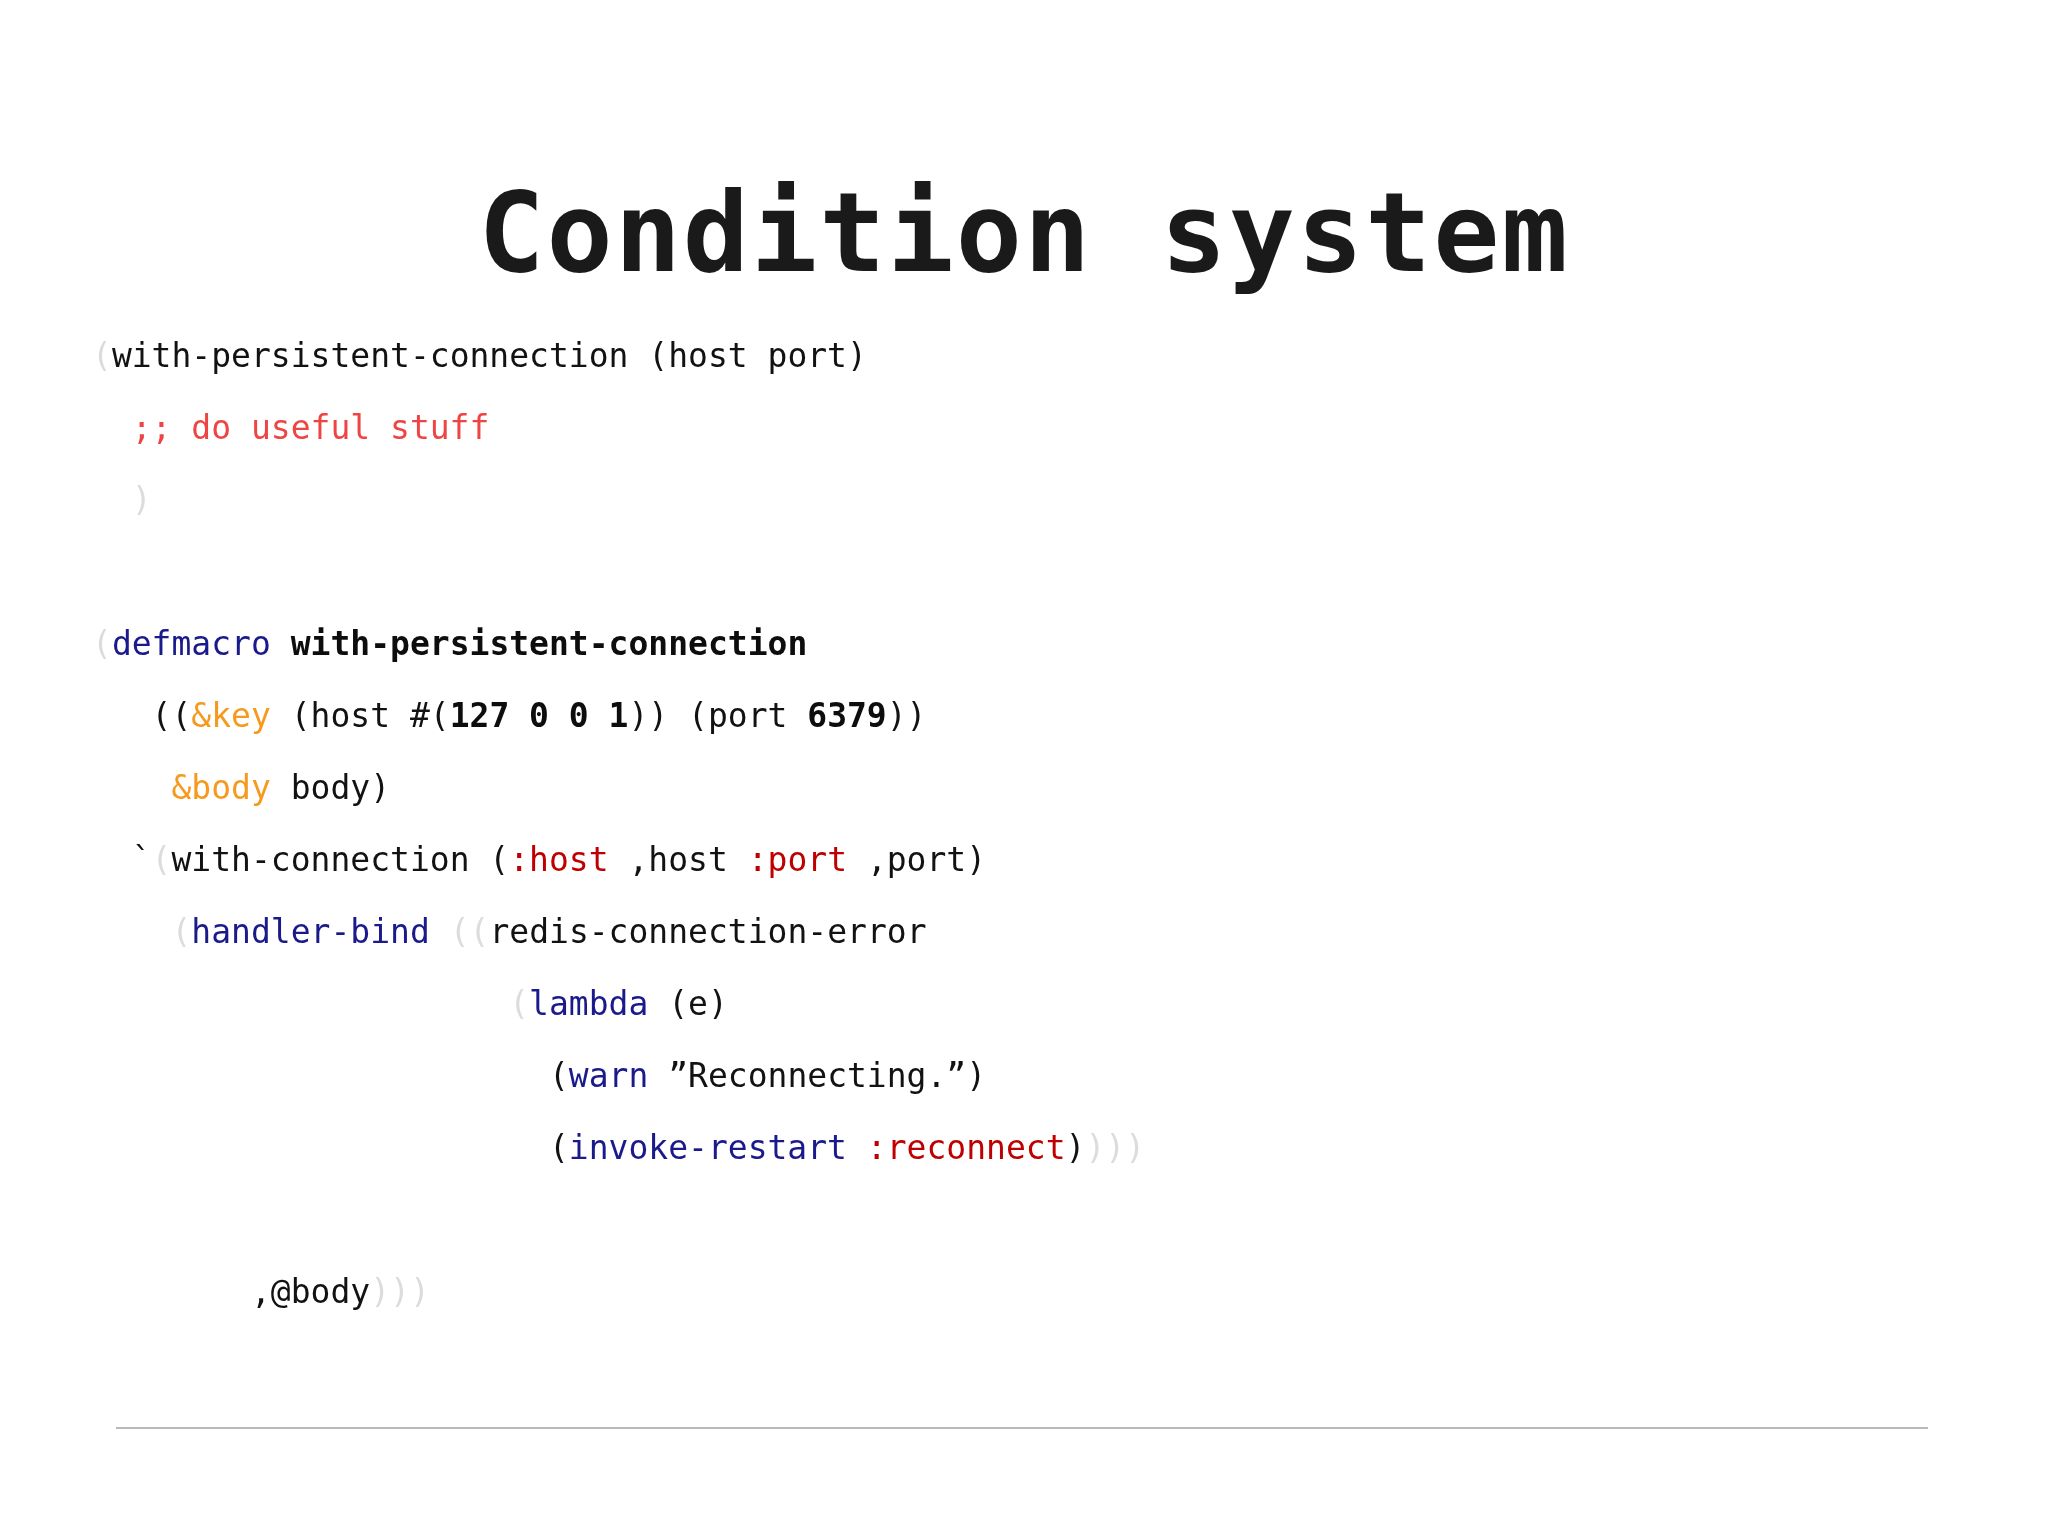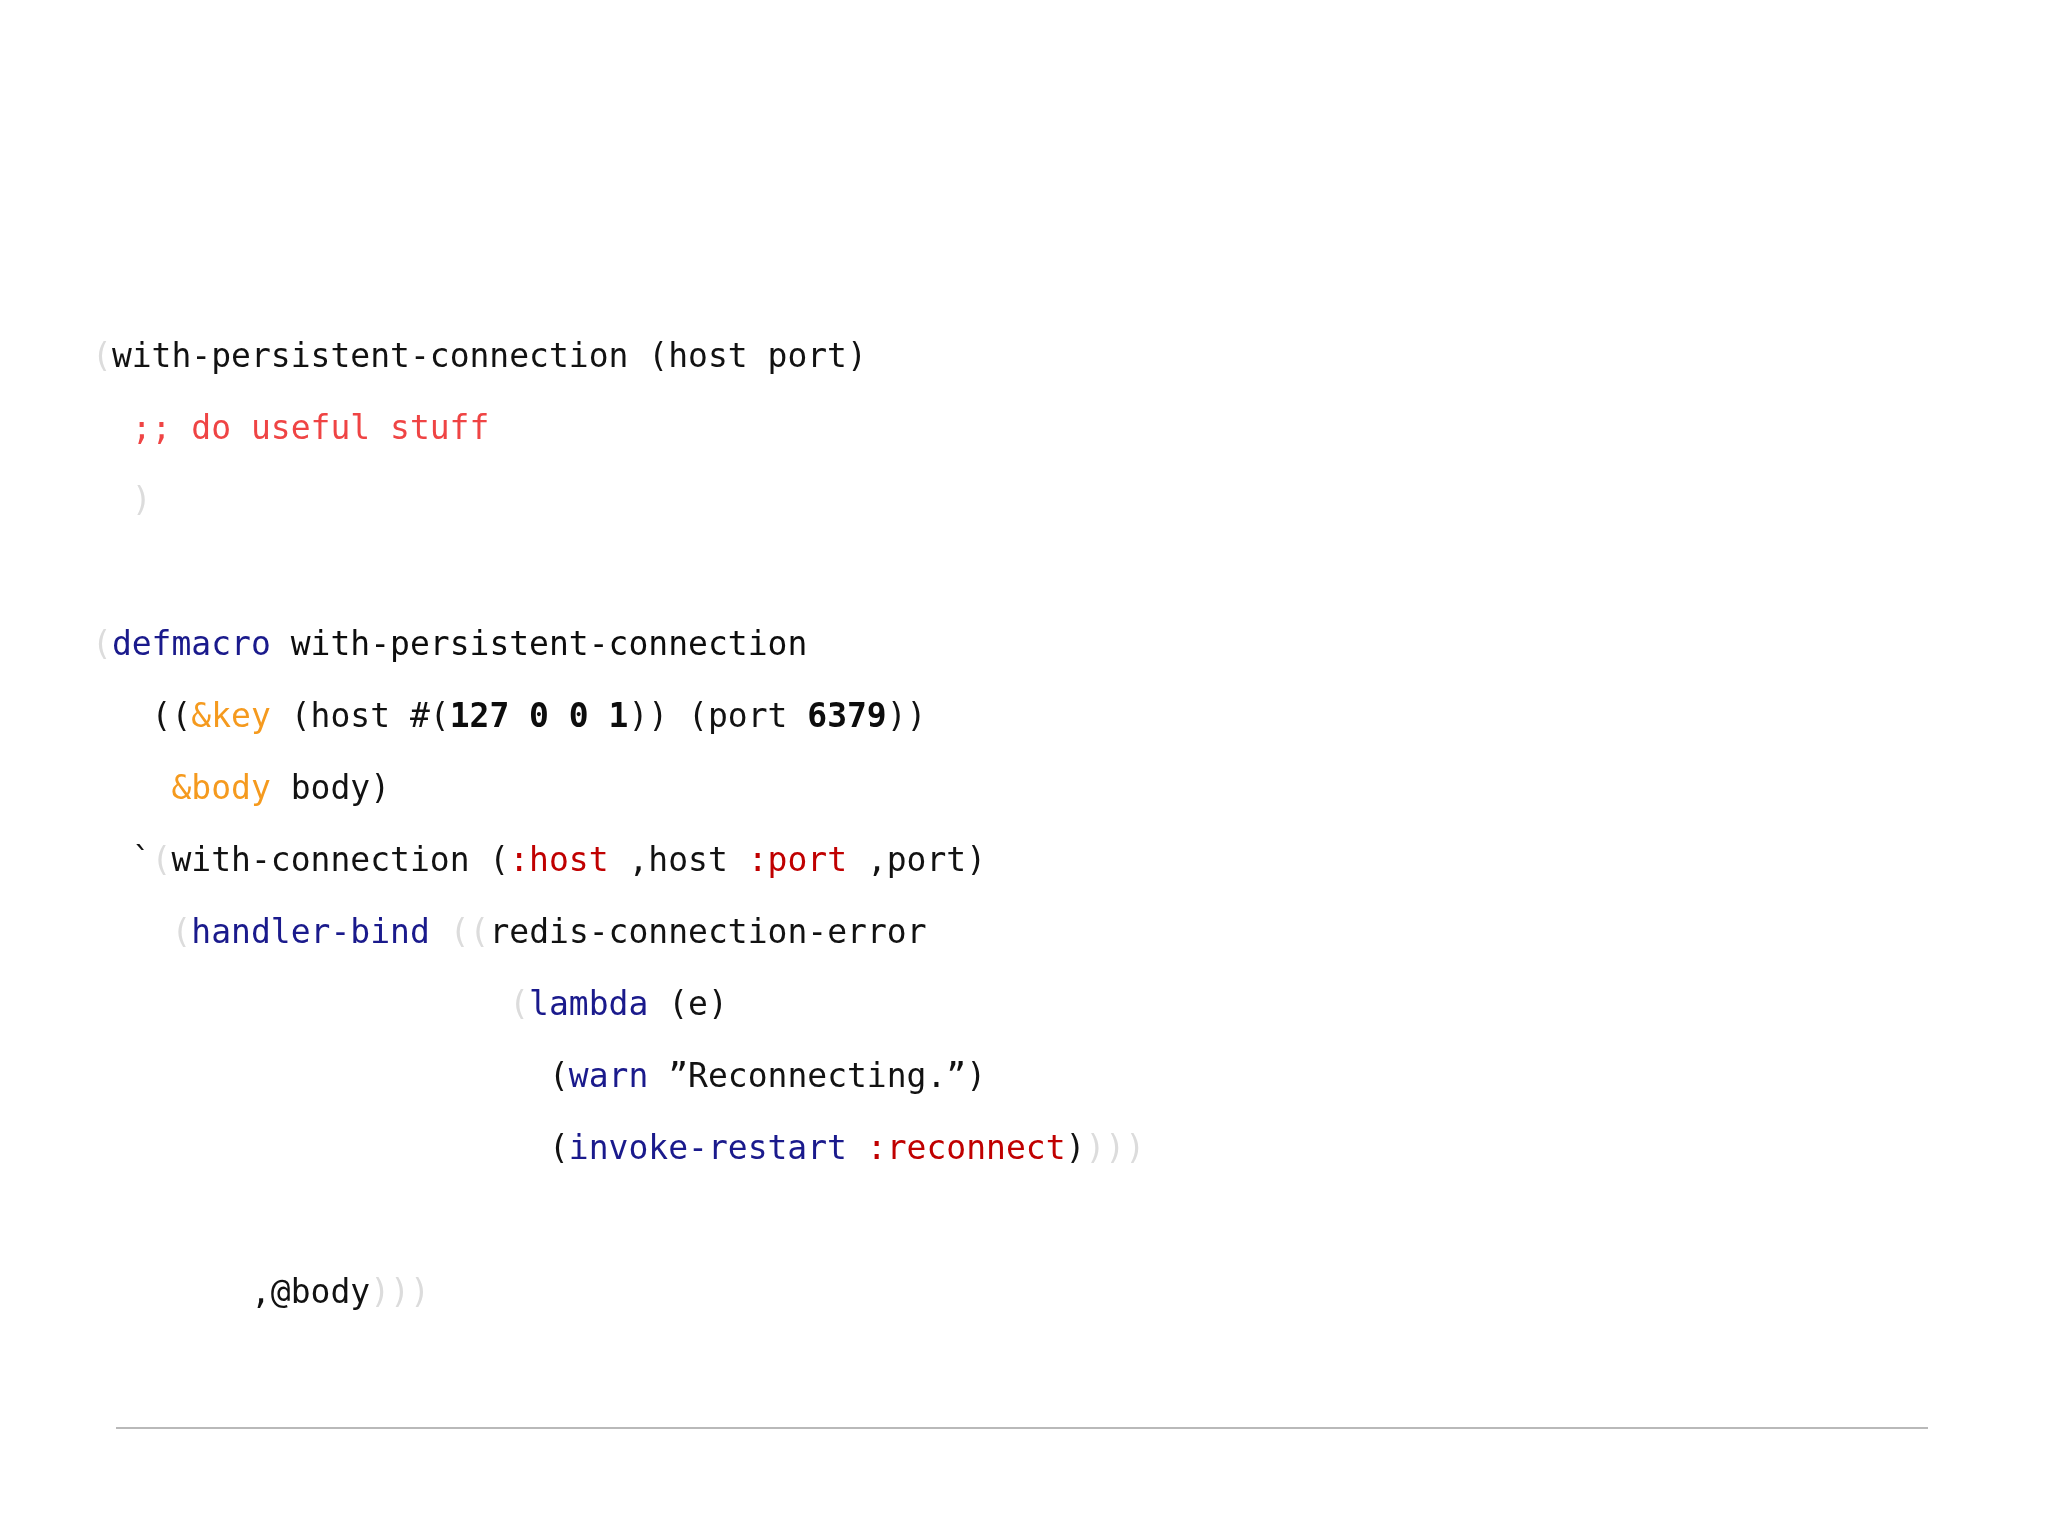--- a/index.html
+++ b/index.html
@@ -57,39 +57,40 @@
   .code-line.blank {
     height: 72px;
   }
 
   
   .tok-default   { color: #121212; }
   .tok-comment   { color: #ef4444; }
   .tok-paren1    { color: #dcdcdc; }
   .tok-paren2    { color: #121212; }
   .tok-keyword   { color: #1a1a8c; }
-  .tok-name      { color: #0d0d0d; font-weight: normal; }
+  .tok-name      { color: #0d0d0d; font-weight: bold; }
   .tok-lambdakw  { color: #f59a1e; text-align: right; }
   .tok-symbol    { color: #c00000; }
   .tok-number    { color: #0d0d0d; font-weight: bold; text-align: center; }
   .tok-string    { color: #121212; }
 
   .divider {
     position: absolute;
     left: 116px;
     top: 1419px;
     width: 1812px;
     height: 2px;
     background: #b9b9b9;
     border: 0;
   }
 </style>
 </head>
 <body>
 
 <div class="slide">
 
+  <h1 class="slide-title">Condition system</h1>
 
   <div class="code-block" id="code-block"><div class="code-line"><span class="tok-paren1">(</span><span class="tok-default">with-persistent-connection (host port)</span></div><div class="code-line"><span class="tok-comment">  ;; do useful stuff</span></div><div class="code-line"><span class="tok-paren1">  )</span></div><div class="code-line blank">&nbsp;</div><div class="code-line"><span class="tok-paren1">(</span><span class="tok-keyword">defmacro</span><span class="tok-default"> </span><span class="tok-name">with-persistent-connection</span></div><div class="code-line"><span class="tok-default">   ((</span><span class="tok-lambdakw">&amp;key</span><span class="tok-default"> (host #(</span><span class="tok-number">127 0 0 1</span><span class="tok-default">)) (port </span><span class="tok-number">6379</span><span class="tok-default">))</span></div><div class="code-line"><span class="tok-default">    </span><span class="tok-lambdakw">&amp;body</span><span class="tok-default"> body)</span></div><div class="code-line"><span class="tok-default">  `</span><span class="tok-paren1">(</span><span class="tok-default">with-connection (</span><span class="tok-symbol">:host</span><span class="tok-default"> ,host </span><span class="tok-symbol">:port</span><span class="tok-default"> ,port)</span></div><div class="code-line"><span class="tok-default">    </span><span class="tok-paren1">(</span><span class="tok-keyword">handler-bind</span><span class="tok-default"> </span><span class="tok-paren1">((</span><span class="tok-default">redis-connection-error</span></div><div class="code-line"><span class="tok-default">                     </span><span class="tok-paren1">(</span><span class="tok-keyword">lambda</span><span class="tok-default"> (e)</span></div><div class="code-line"><span class="tok-default">                       (</span><span class="tok-keyword">warn</span><span class="tok-default"> </span><span class="tok-string">”Reconnecting.”</span><span class="tok-default">)</span></div><div class="code-line"><span class="tok-default">                       (</span><span class="tok-keyword">invoke-restart</span><span class="tok-default"> </span><span class="tok-symbol">:reconnect</span><span class="tok-paren2">)</span><span class="tok-paren1">)))</span></div><div class="code-line blank">&nbsp;</div><div class="code-line"><span class="tok-default">        ,@body</span><span class="tok-paren1">)))</span></div></div>
 
   <hr class="divider">
 
 </div>
 
 </body></html>

